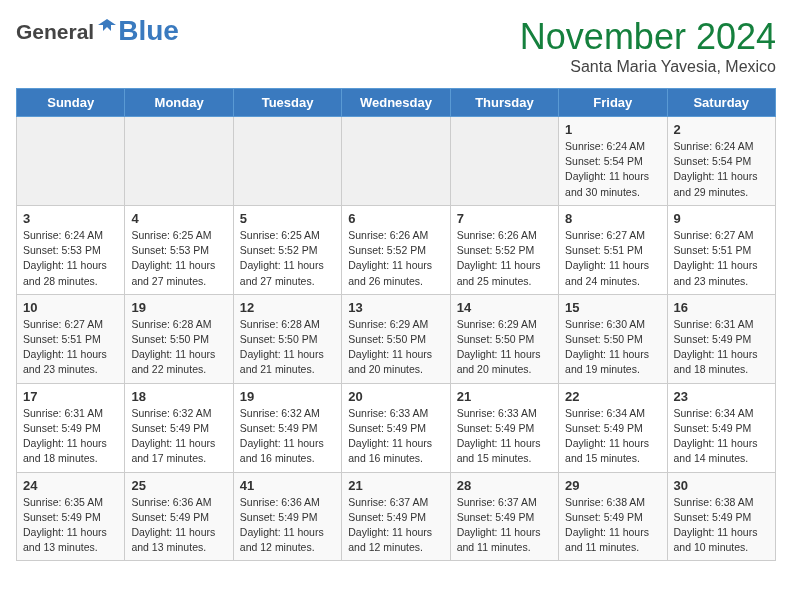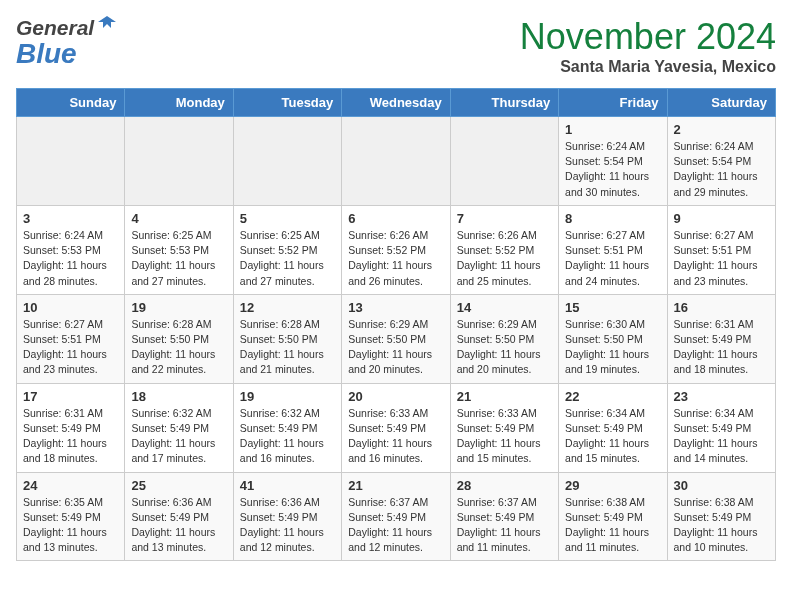--- a/index.html
+++ b/index.html
@@ -11,49 +11,48 @@
       padding: 16px;
     }
     .header-area {
       display: flex;
       justify-content: space-between;
       align-items: flex-start;
       margin-bottom: 12px;
     }
     .logo {
       display: flex;
-      flex-direction: column;
-      align-items: flex-start;
+      flex-direction: row;
+      align-items: center;
       line-height: 1.1;
-      font-style: italic;
     }
     .title-area {
       text-align: right;
     }
     .title-area h1 {
       font-size: 36px;
       font-weight: normal;
       color: #15803d;
     }
     .title-area h2 {
       font-size: 16px;
-      font-weight: bold;
+      font-weight: normal;
       color: #444;
     }
     .calendar {
       width: 100%;
       border-collapse: collapse;
     }
     .calendar thead tr th {
       background: #3a7abf;
       color: #fff;
       font-size: 13px;
       font-weight: bold;
       padding: 6px 8px;
-      text-align: right;
+      text-align: center;
       border: 1px solid #5a9ad4;
     }
     .calendar tbody tr td {
       border: 1px solid #ccc;
       vertical-align: top;
       padding: 5px 6px;
       font-size: 11px;
       color: #333;
       width: calc(100% / 7);
       min-height: 80px;

